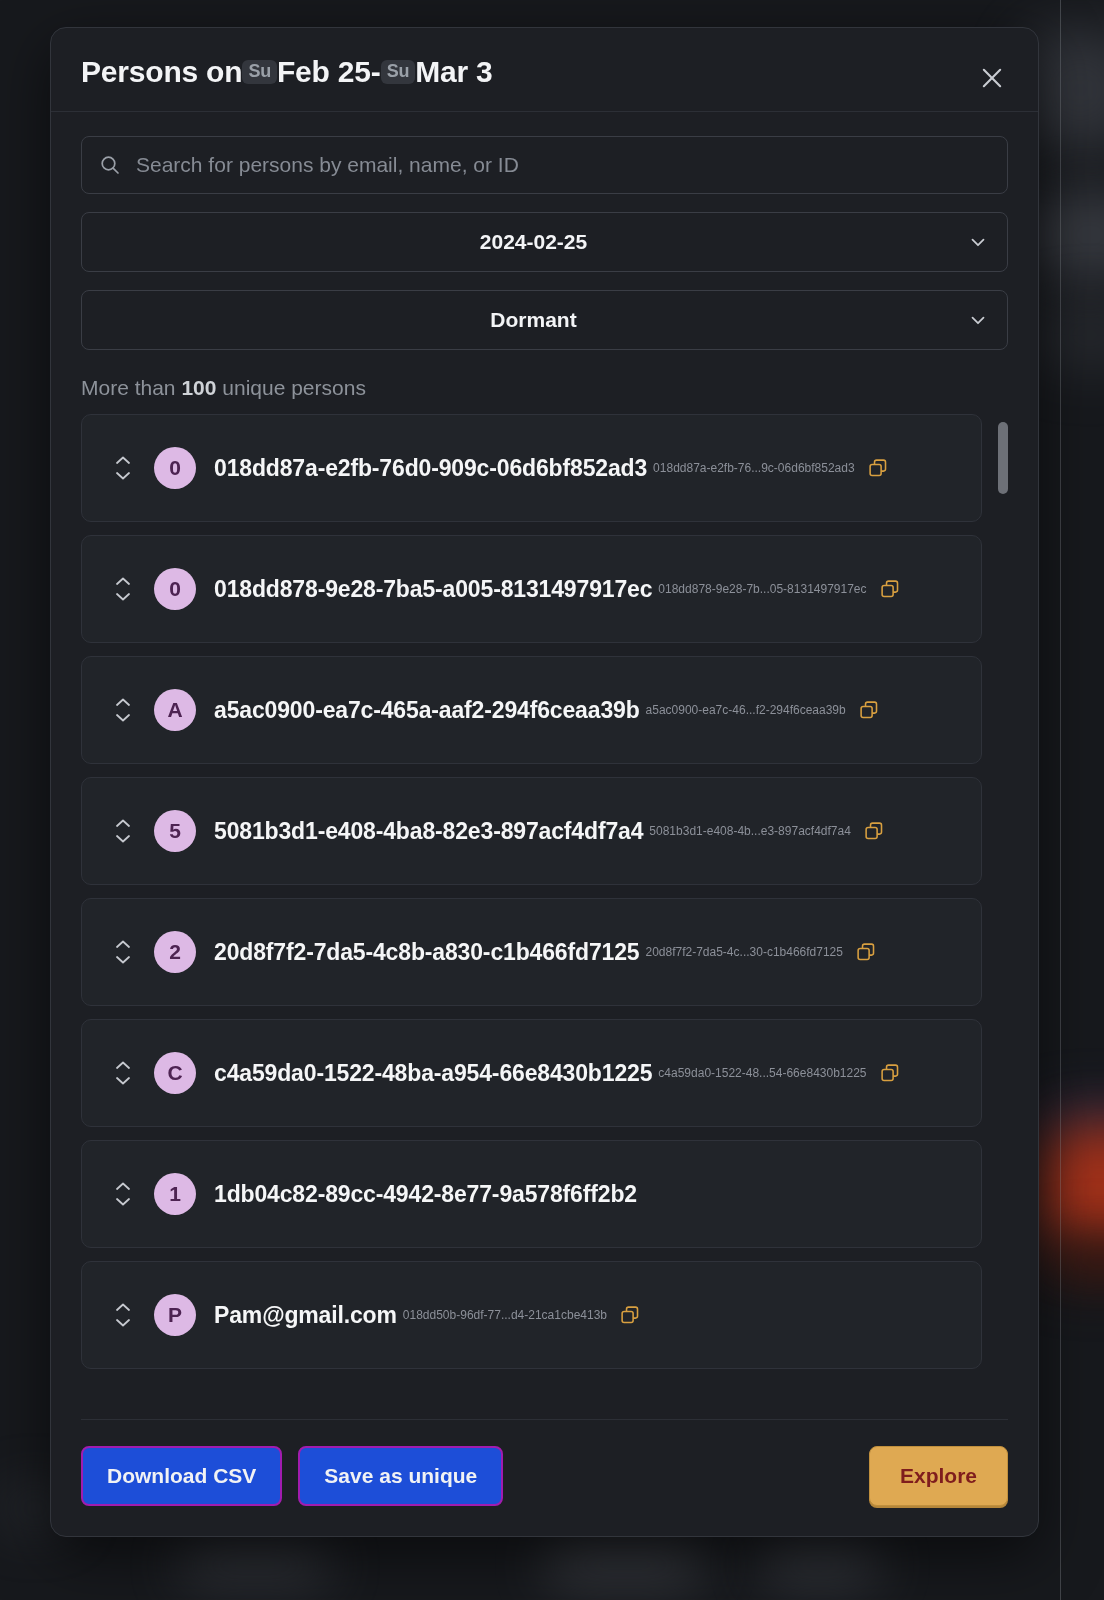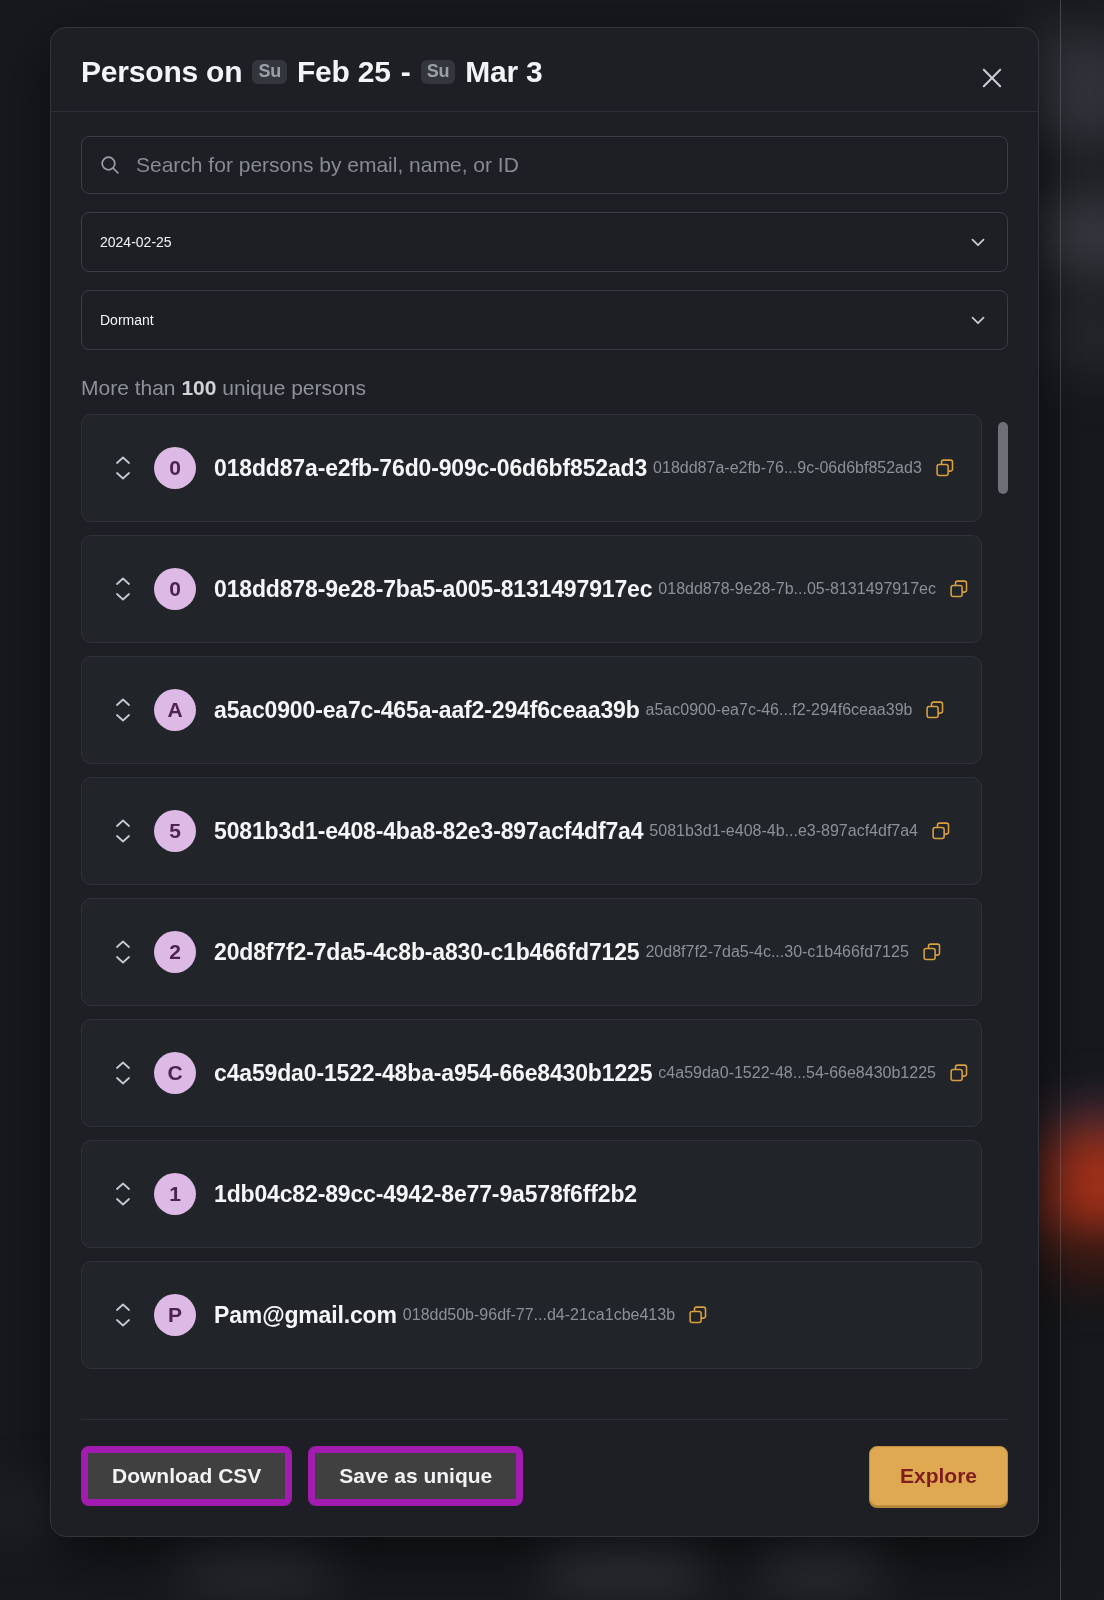--- a/index.html
+++ b/index.html
@@ -62,21 +62,20 @@
     border-bottom: 1px solid #2c2f36;
     margin: 0 0 0 0;
   }
   .modal-title {
     font-size: 30px;
     font-weight: 700;
     color: #f3f4f6;
     letter-spacing: -.2px;
     display: flex;
     align-items: center;
-    gap: 10px;
     white-space: nowrap;
   }
   .day-badge {
     display: inline-block;
     background: #33363d;
     color: #9aa0a8;
     border-radius: 6px;
     padding: 2px 6px 3px 6px;
     font-size: 18px;
     font-weight: 700;
@@ -133,22 +132,23 @@
     background: #1d1f24;
     display: flex;
     align-items: center;
     padding: 0 18px 0 18px;
     margin-bottom: 18px;
     cursor: pointer;
   }
   .select-box .sel-value {
     flex: 1;
     color: #f3f4f6;
-    font-size: 14px;
-    font-weight: 400;
+    font-size: 21px;
+    font-weight: 700;
+    text-align: center;
   }
 
   .count-line {
     font-size: 21px;
     color: #8d929a;
     padding: 8px 0 14px 0;
   }
   .count-line b { color: #cfd2d7; font-weight: 700; }
 
   
@@ -213,21 +213,21 @@
     color: #f5f6f7;
     letter-spacing: -.15px;
     white-space: nowrap;
   }
   .person-id-row {
     display: flex;
     align-items: center;
     gap: 12px;
   }
   .person-id {
-    font-size: 16px;
+    font-size: 12px;
     color: #8c9099;
     white-space: nowrap;
   }
   .copy-btn { display: flex; align-items: center; cursor: pointer; }
 
   
   .scrollbar-track {
     position: absolute;
     right: 0px;
     top: 8px;
@@ -263,22 +263,22 @@
     font-size: 21px;
     font-weight: 700;
     font-family: "Liberation Sans", sans-serif;
     display: flex;
     align-items: center;
     justify-content: center;
     padding: 0 24px;
     cursor: pointer;
   }
   .btn-secondary {
-    background: #404040;
-    border: 7px solid #a21caf;
+    background: #1d4ed8;
+    border: 2px solid #a21caf;
     color: #f1f2f4;
   }
   .btn-primary {
     background: #dfa952;
     border: 1px solid #c08f3d;
     color: #7f1d1d;
     margin-left: auto;
     padding: 0 30px;
     box-shadow: 0 2px 0 #b5863a;
   }

